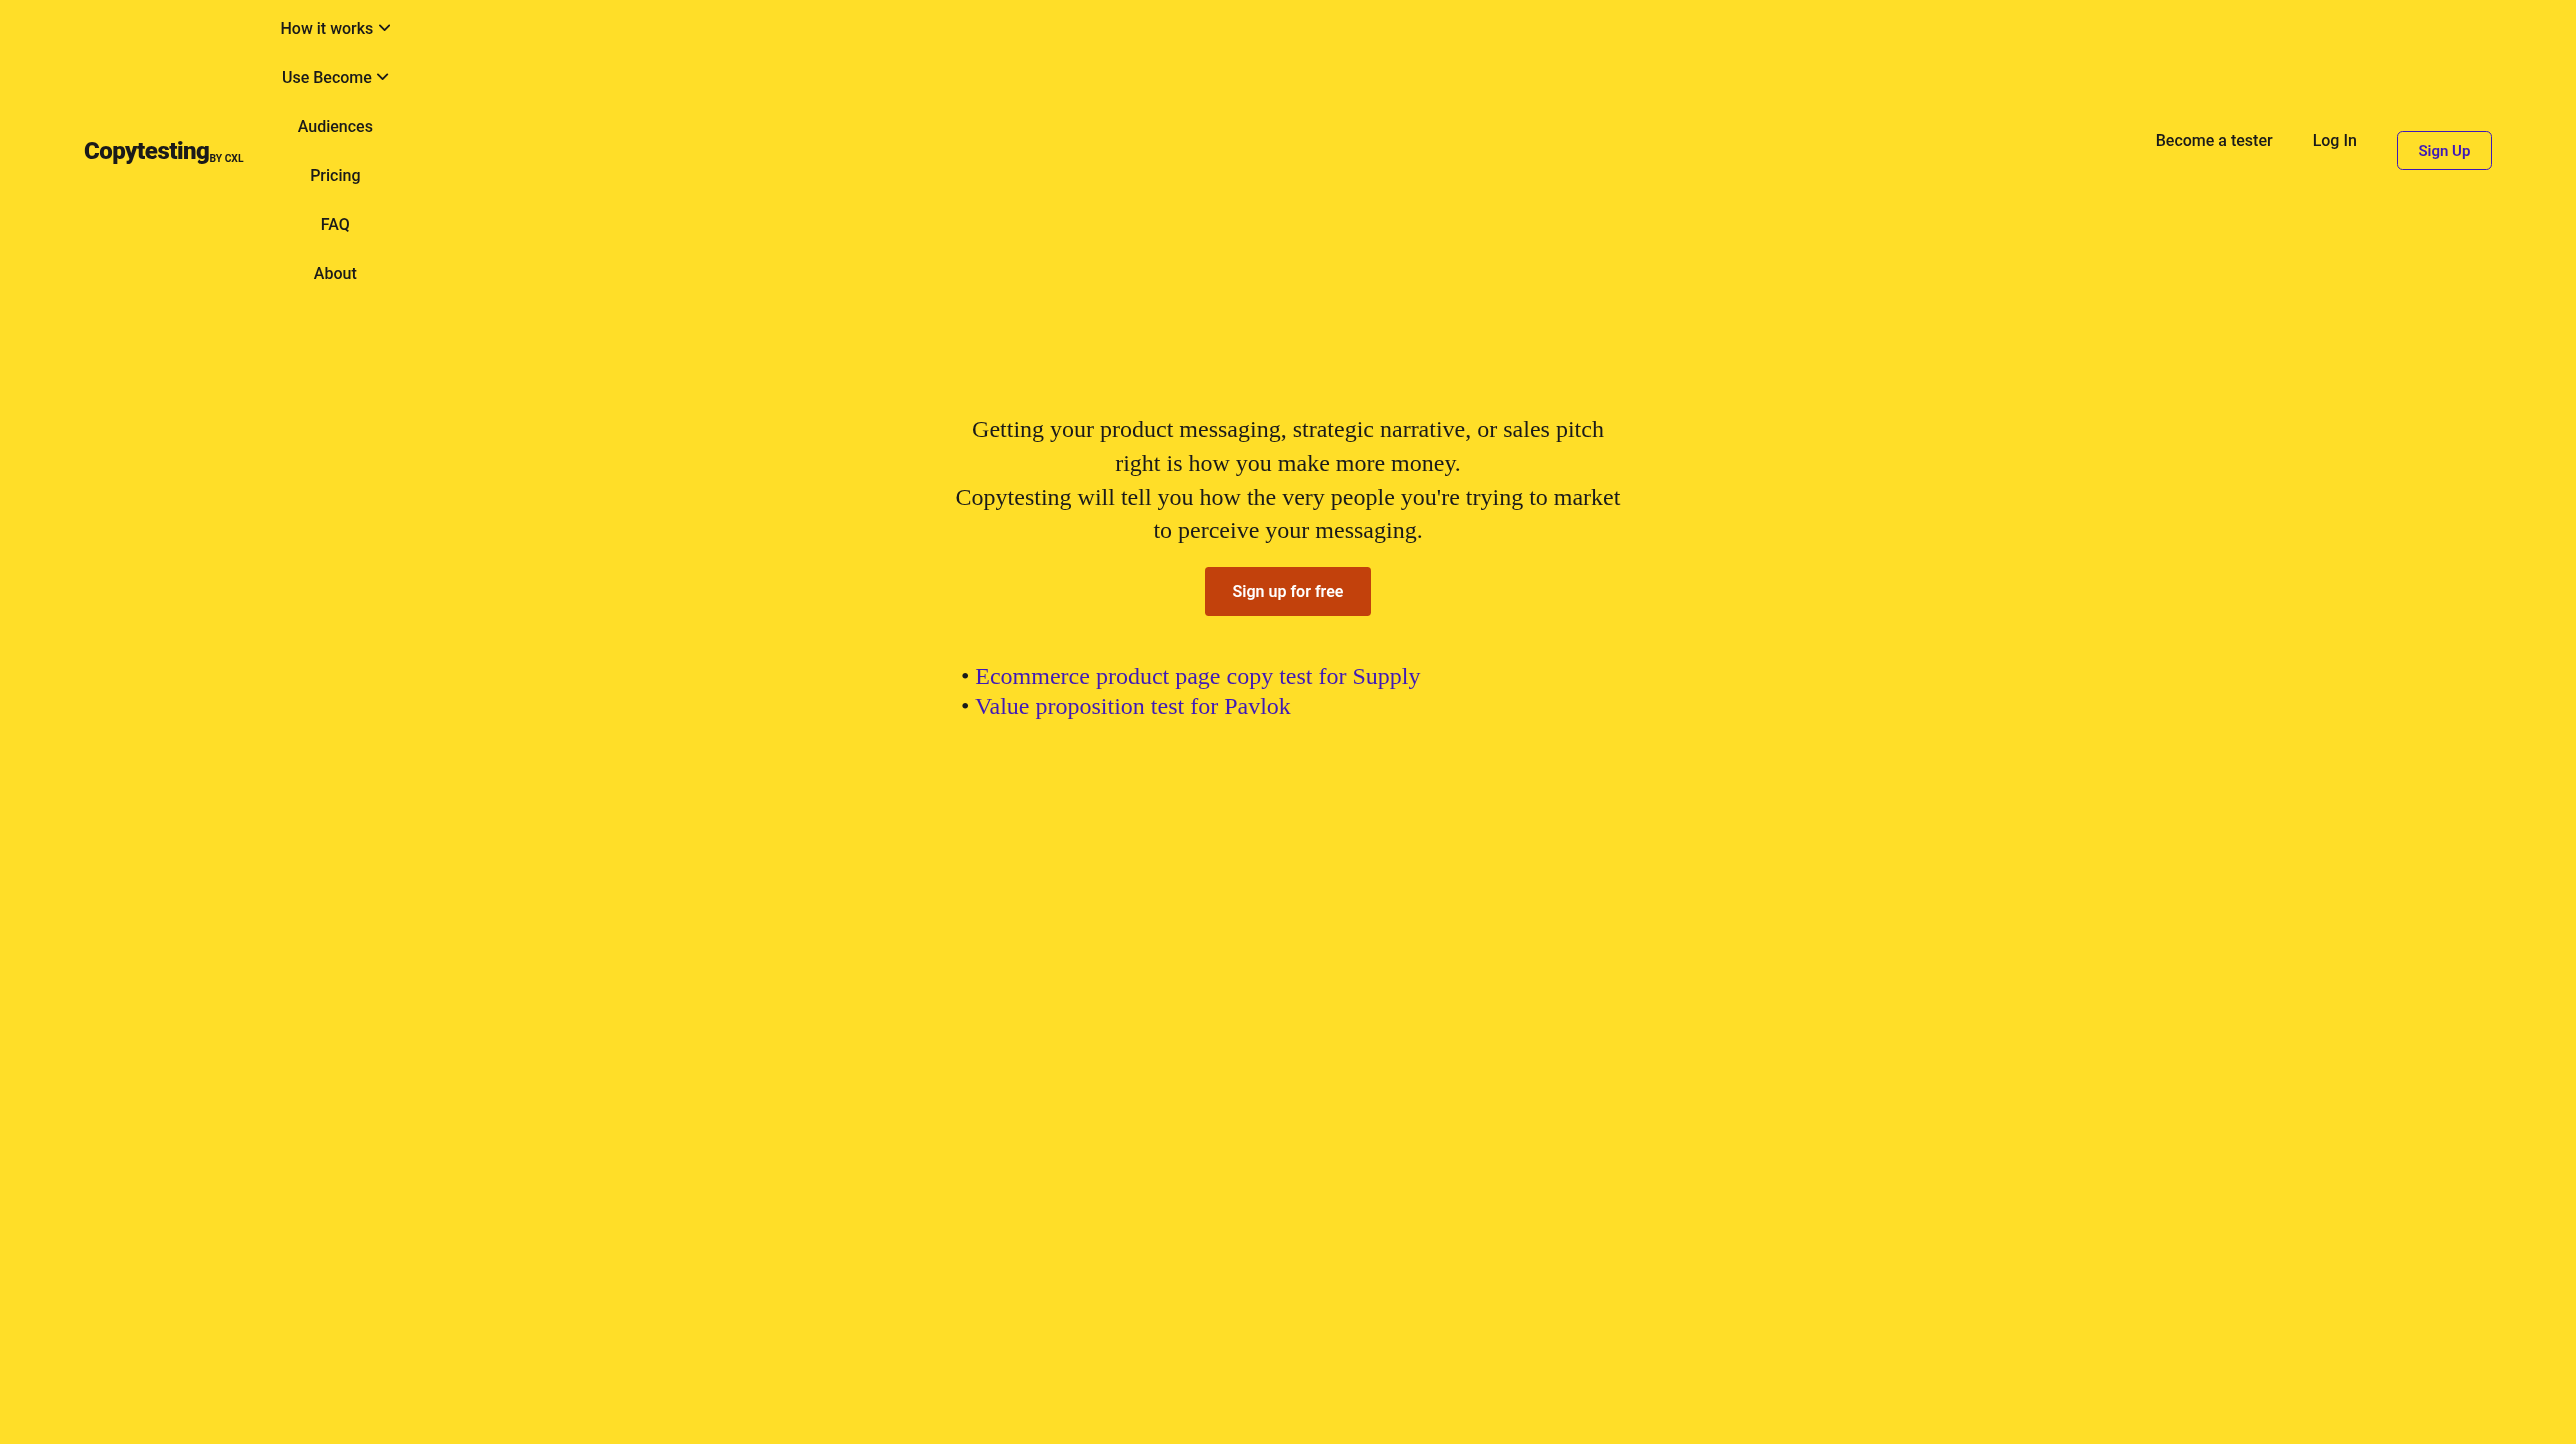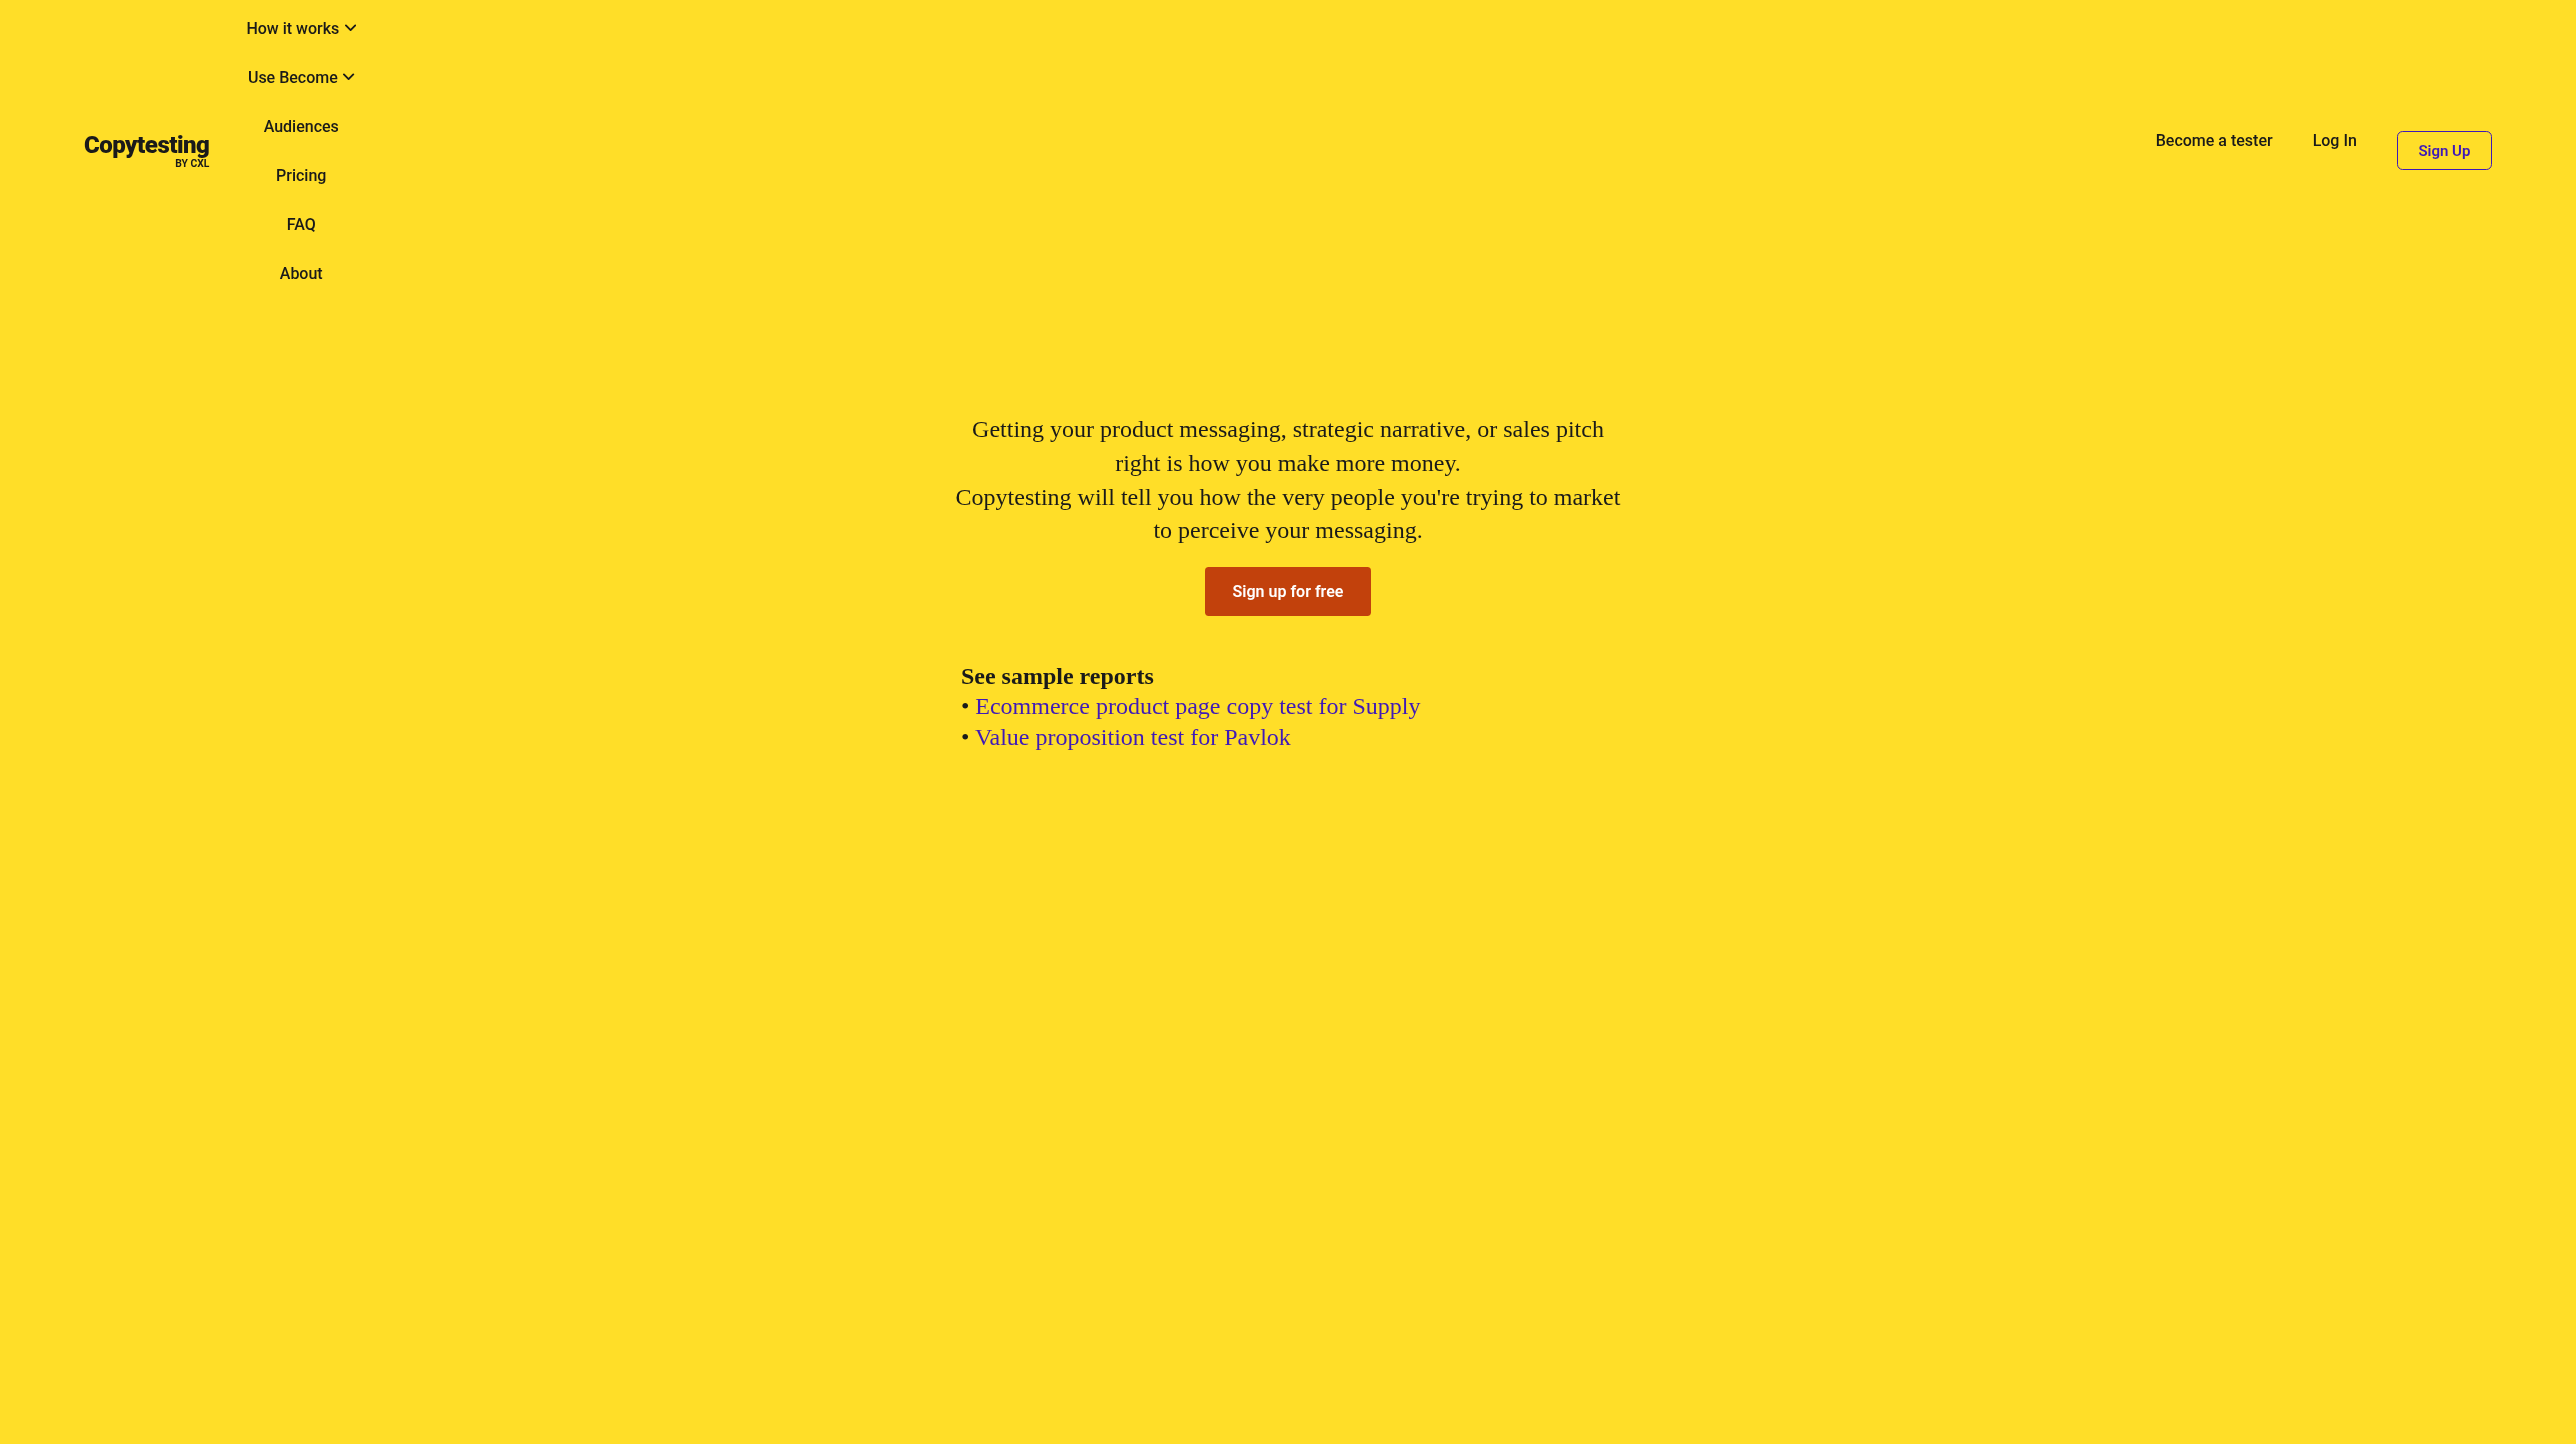--- a/index.html
+++ b/index.html
@@ -22,21 +22,21 @@
     }
     
     .header-left {
       display: flex;
       align-items: center;
       gap: 37px;
     }
     
     .logo {
       display: flex;
-      flex-direction: column;
+      flex-direction: row;
       align-items: flex-end;
     }
     
     .logo-main {
       font-size: 24px;
       font-weight: 900;
       color: #1a1a1a;
       letter-spacing: -0.5px;
     }
     
@@ -219,21 +219,20 @@
 <main class="main">
   
   <div class="hero-subtitle">
     <p>Getting your product messaging, strategic narrative, or sales pitch right is how you make more money.</p>
     <p>Copytesting will tell you how the very people you're trying to market to perceive your messaging.</p>
   </div>
   
   <button class="cta-btn">Sign up for free</button>
   
   <div class="sample-reports">
-    <div class="sample-heading">See sample reports</div>
     <div class="sample-link-row">
       <span>•</span>
       <span class="sample-link">Ecommerce product page copy test for Supply</span>
     </div>
     <div class="sample-link-row">
       <span>•</span>
       <span class="sample-link">Value proposition test for Pavlok</span>
     </div>
   </div>
 </main>

